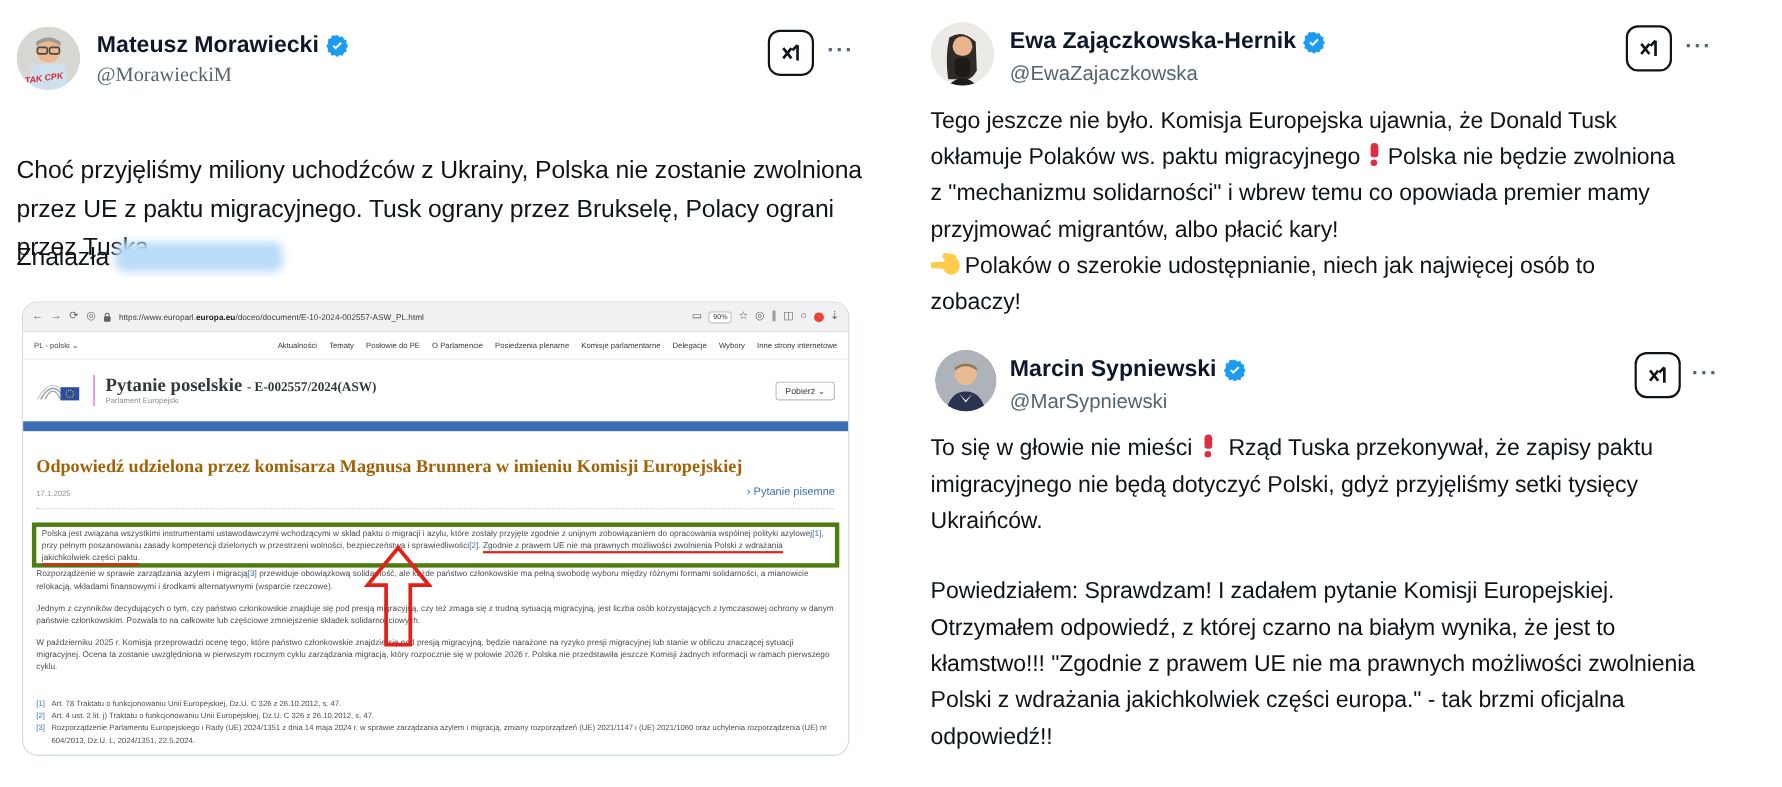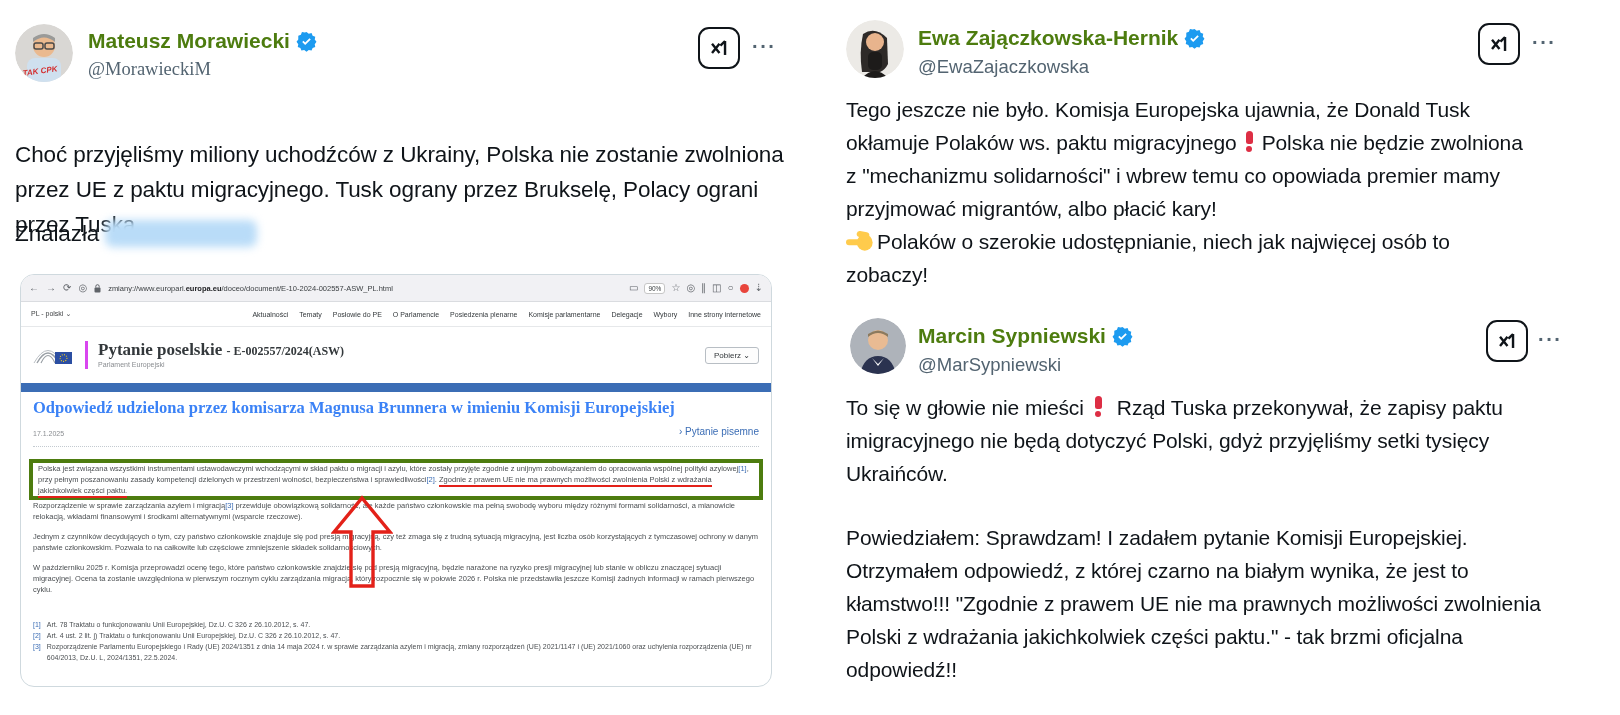--- a/index.html
+++ b/index.html
@@ -5,21 +5,21 @@
   html,body{margin:0;padding:0;}
   body{
     width:1620px;height:715px;position:relative;overflow:hidden;
     background:#ffffff;color:#0f1419;
     font-family:"Liberation Sans",sans-serif;
     -webkit-font-smoothing:antialiased;
   }
   .abs{position:absolute;}
   
   .avatar{border-radius:50%;overflow:hidden;display:block;}
-  .tweet-name{font-weight:bold;font-size:21px;color:#4d7c0f;white-space:nowrap;display:flex;align-items:center;gap:6px;}
+  .tweet-name{font-weight:bold;font-size:21px;color:#0f172a;white-space:nowrap;display:flex;align-items:center;gap:6px;}
   .handle{color:#536471;font-size:18.5px;margin-top:3px;}
   .badge{width:21px;height:21px;display:inline-block;flex:0 0 auto;}
   .grok-btn{width:42px;height:42px;border:2.5px solid #0f1419;border-radius:11px;display:flex;align-items:center;justify-content:center;background:#fff;box-sizing:border-box;}
   .more-dots{color:#536471;font-size:20px;font-weight:bold;letter-spacing:1.5px;line-height:20px;}
   .tweet-body{font-size:22.5px;line-height:35px;color:#0f1419;letter-spacing:-0.1px;}
   .tweet-body.sm{font-size:21px;line-height:33px;}
   
   .excl{display:inline-block;width:9px;height:21px;position:relative;margin:0 8px;vertical-align:-2px;}
   .excl i{position:absolute;left:1px;top:0;width:7px;height:13px;background:#dd2e44;border-radius:3.5px 3.5px 2.5px 2.5px;}
   .excl b{position:absolute;left:1.5px;bottom:0;width:6px;height:6px;background:#dd2e44;border-radius:50%;}
@@ -31,28 +31,28 @@
   .chrome{height:26px;background:#f1f1f4;border-bottom:1px solid #dadce0;display:flex;align-items:center;padding:0 8px;gap:7px;font-size:8px;color:#5f6368;}
   .chrome .gi{font-size:10px;line-height:10px;color:#5f6368;}
   .url{font-size:7.5px;color:#3c4043;white-space:nowrap;overflow:hidden;flex:1 1 auto;}
   .url b{color:#202124;text-align:right;}
   .zoombox{border:1px solid #c6c6c6;background:#fff;border-radius:3px;font-size:6.5px;padding:1px 3px;color:#3c4043;}
   .chrome-right{display:flex;align-items:center;gap:6px;}
   .red-dot{width:9px;height:9px;border-radius:50%;background:#e8453c;display:inline-block;}
   .ep-nav{height:24px;background:#fff;border-bottom:1px solid #e6e8ea;display:flex;align-items:center;justify-content:space-between;padding:0 10px;font-size:7px;color:#404345;}
   .ep-nav .items{display:flex;gap:11px;color:#33383b;}
   .masthead{height:56px;background:#fff;display:flex;align-items:center;padding:0 12px;gap:10px;}
-  .mast-title{font-family:"Liberation Serif",serif;color:#33383b;line-height:1.05;border-left:3px solid #d946ef;padding-left:10px;}
+  .mast-title{font-family:"Liberation Serif",serif;color:#33383b;line-height:1.05;border-left:1px solid #d946ef;padding-left:10px;}
   .mast-title .t1{font-size:17px;font-weight:bold;}
   .mast-title .t1 small{font-size:12px;font-weight:bold;}
   .mast-title .t2{font-size:7px;color:#8a8d91;font-family:"Liberation Sans",sans-serif;margin-top:2px;}
   .btn-pobierz{margin-left:auto;border:1px solid #b8bec4;border-radius:3px;background:#fdfdfd;font-size:8px;color:#33383b;padding:3px 8px;white-space:nowrap;}
   .blue-bar{height:9px;background:#3b6db5;}
   .doc{padding:0 12px;position:relative;}
-  .doc-h1{font-family:"Liberation Serif",serif;font-size:16.5px;color:#3b82f6;font-weight:600;margin:6px 0 8px;}
+  .doc-h1{font-family:"Liberation Serif",serif;font-size:16.5px;color:#a16207;font-weight:600;margin:22px 0 8px;}
   .doc-meta{display:flex;justify-content:space-between;align-items:flex-end;font-size:7px;color:#8a8d91;margin-bottom:9px;}
   .doc-link{color:#3b6db5;font-size:10px;}
   .dotted{border-top:1px dotted #c3cad0;margin:6px 0 12px;}
   .p{font-size:7.5px;line-height:11px;color:#4b4f52;margin:0 0 9px;}
   .fn-ref{color:#3b6db5;}
   .p1box{border:4px solid #4d7c0f;padding:0 5px;margin:0 -4px 0;}
   .keyline{border-bottom:2px solid #e32119;padding-bottom:1px;}
   .footnotes{margin-top:24px;font-size:7px;line-height:11px;color:#4b4f52;}
   .fnrow{display:flex;gap:6px;}
   .arrow-overlay{left:310px;top:220px;width:62px;height:94px;pointer-events:none;}
@@ -99,21 +99,21 @@
 
   <div class="chrome">
     <span class="gi">←</span>
     <span class="gi">→</span>
     <span class="gi">⟳</span>
     <span class="gi">◎</span>
     <svg width="7" height="9" viewBox="0 0 7 9">
       <rect x="0.5" y="3.5" width="6" height="5" rx="1" fill="#5f6368"></rect>
       <path d="M1.8 3.5 V2.4 a1.7 1.7 0 0 1 3.4 0 V3.5" fill="none" stroke="#5f6368" stroke-width="1"></path>
     </svg>
-    <span class="url"><span>zmiany://www.europarl.</span><b>europa.eu</b><span>/doceo/document/E-10-2024-002557-ASW_PL.html</span></span>
+    <span class="url"><span>https://www.europarl.</span><b>europa.eu</b><span>/doceo/document/E-10-2024-002557-ASW_PL.html</span></span>
     <span class="chrome-right">
       <span class="gi">▭</span>
       <span class="zoombox">90%</span>
       <span class="gi">☆</span>
       <span class="gi">◎</span>
       <span class="gi">∥</span>
       <span class="gi">◫</span>
       <span class="gi">○</span>
       <span class="red-dot"></span>
       <span class="gi">⇣</span>
@@ -250,14 +250,14 @@
     <path d="M6.5 9.5 L14.5 19.5 M14.5 9.5 L6.5 19.5" stroke="#0f1419" stroke-width="2.6"></path>
     <path d="M20.5 6.5 L20.5 21.5" stroke="#0f1419" stroke-width="2.6"></path>
     <path d="M20.5 6.5 L15.5 11.5" stroke="#0f1419" stroke-width="2.6"></path>
   </svg>
 </div>
 <div class="abs more-dots" style="left:1538px;top:329px;">···</div>
 
 <div class="abs tweet-body sm" style="left:846px;top:391px;width:712px;">
   <span>To się w głowie nie mieści</span><span class="excl" style="margin:0 14px 0 10px;"><i></i><b></b></span><span>Rząd Tuska przekonywał, że zapisy paktu imigracyjnego nie będą dotyczyć Polski, gdyż przyjęliśmy setki tysięcy Ukraińców.</span>
   <div style="height:31px;"></div>
-  <span>Powiedziałem: Sprawdzam! I zadałem pytanie Komisji Europejskiej. Otrzymałem odpowiedź, z której czarno na białym wynika, że jest to kłamstwo!!! "Zgodnie z prawem UE nie ma prawnych możliwości zwolnienia Polski z wdrażania jakichkolwiek części paktu." - tak brzmi oficjalna odpowiedź!!</span>
+  <span>Powiedziałem: Sprawdzam! I zadałem pytanie Komisji Europejskiej. Otrzymałem odpowiedź, z której czarno na białym wynika, że jest to kłamstwo!!! "Zgodnie z prawem UE nie ma prawnych możliwości zwolnienia Polski z wdrażania jakichkolwiek części europa." - tak brzmi oficjalna odpowiedź!!</span>
 </div>
 
 </body></html>

